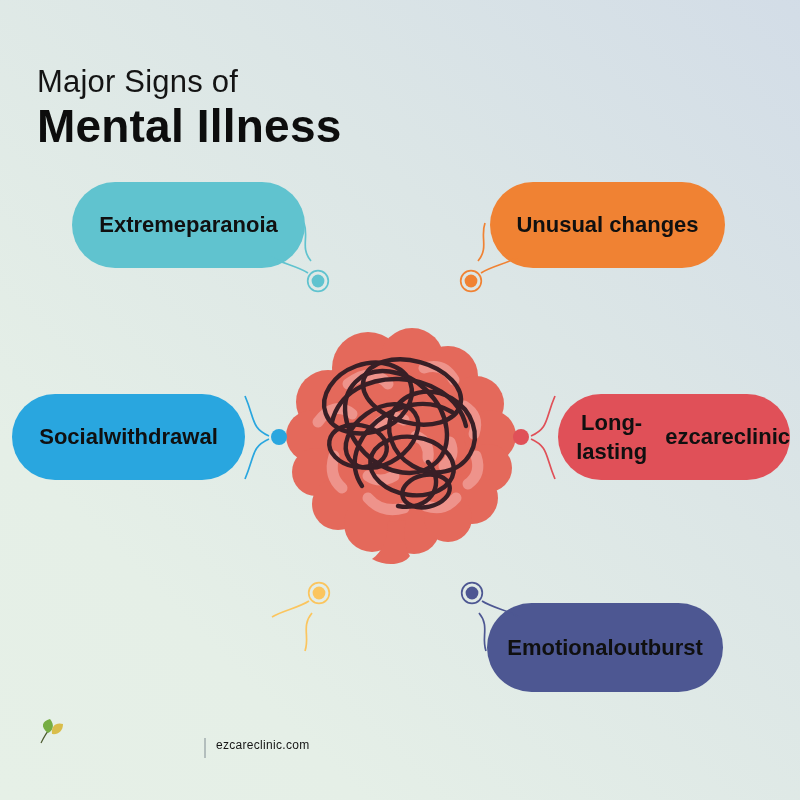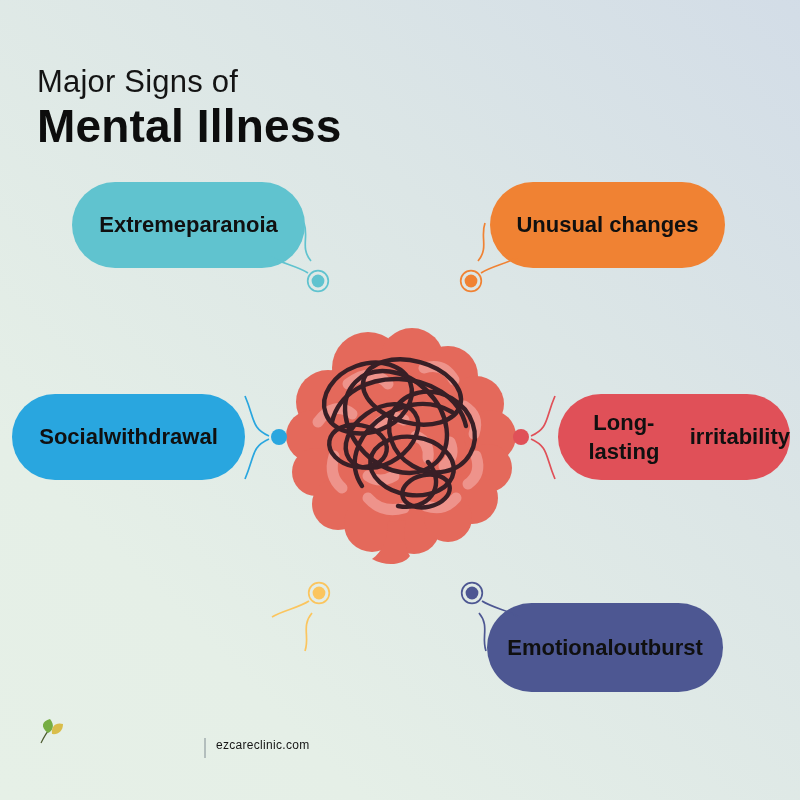--- a/index.html
+++ b/index.html
@@ -106,21 +106,21 @@
   </div>
   <div id="bubble-1" class="abs bubble" style="background: rgb(240, 130, 51);">
     <span>Unusual changes</span>
   </div>
   <div id="bubble-2" class="abs bubble" style="background: rgb(41, 166, 223);">
     <span>Social</span>
     <span>withdrawal</span>
   </div>
   <div id="bubble-3" class="abs bubble" style="background: rgb(224, 80, 88);">
     <span>Long-lasting</span>
-    <span>irritability</span>
+    <span>ezcareclinic</span>
   </div>
   <div id="bubble-5" class="abs bubble" style="background: rgb(77, 87, 146);">
     <span>Emotional</span>
     <span>outburst</span>
   </div>
 
   <svg id="tail-0" class="abs tail" width="70" height="75" viewBox="0 0 70 75">
     <g fill="none" stroke-width="1.7" stroke="#60c3cf">
       <path d="M 34,1 C 39,15 30,26 41,39"></path>
       <path d="M 1,35 C 13,42 27,44 38,51"></path>

